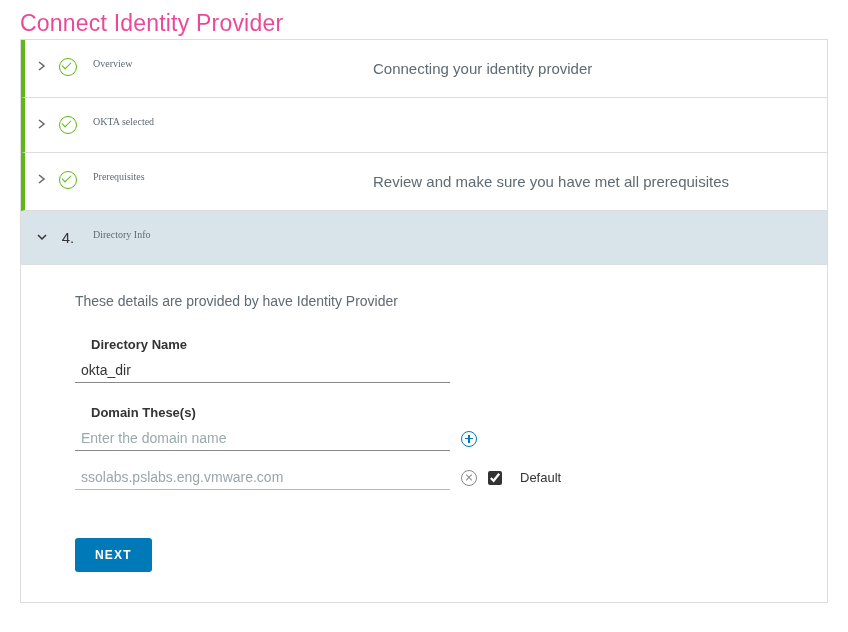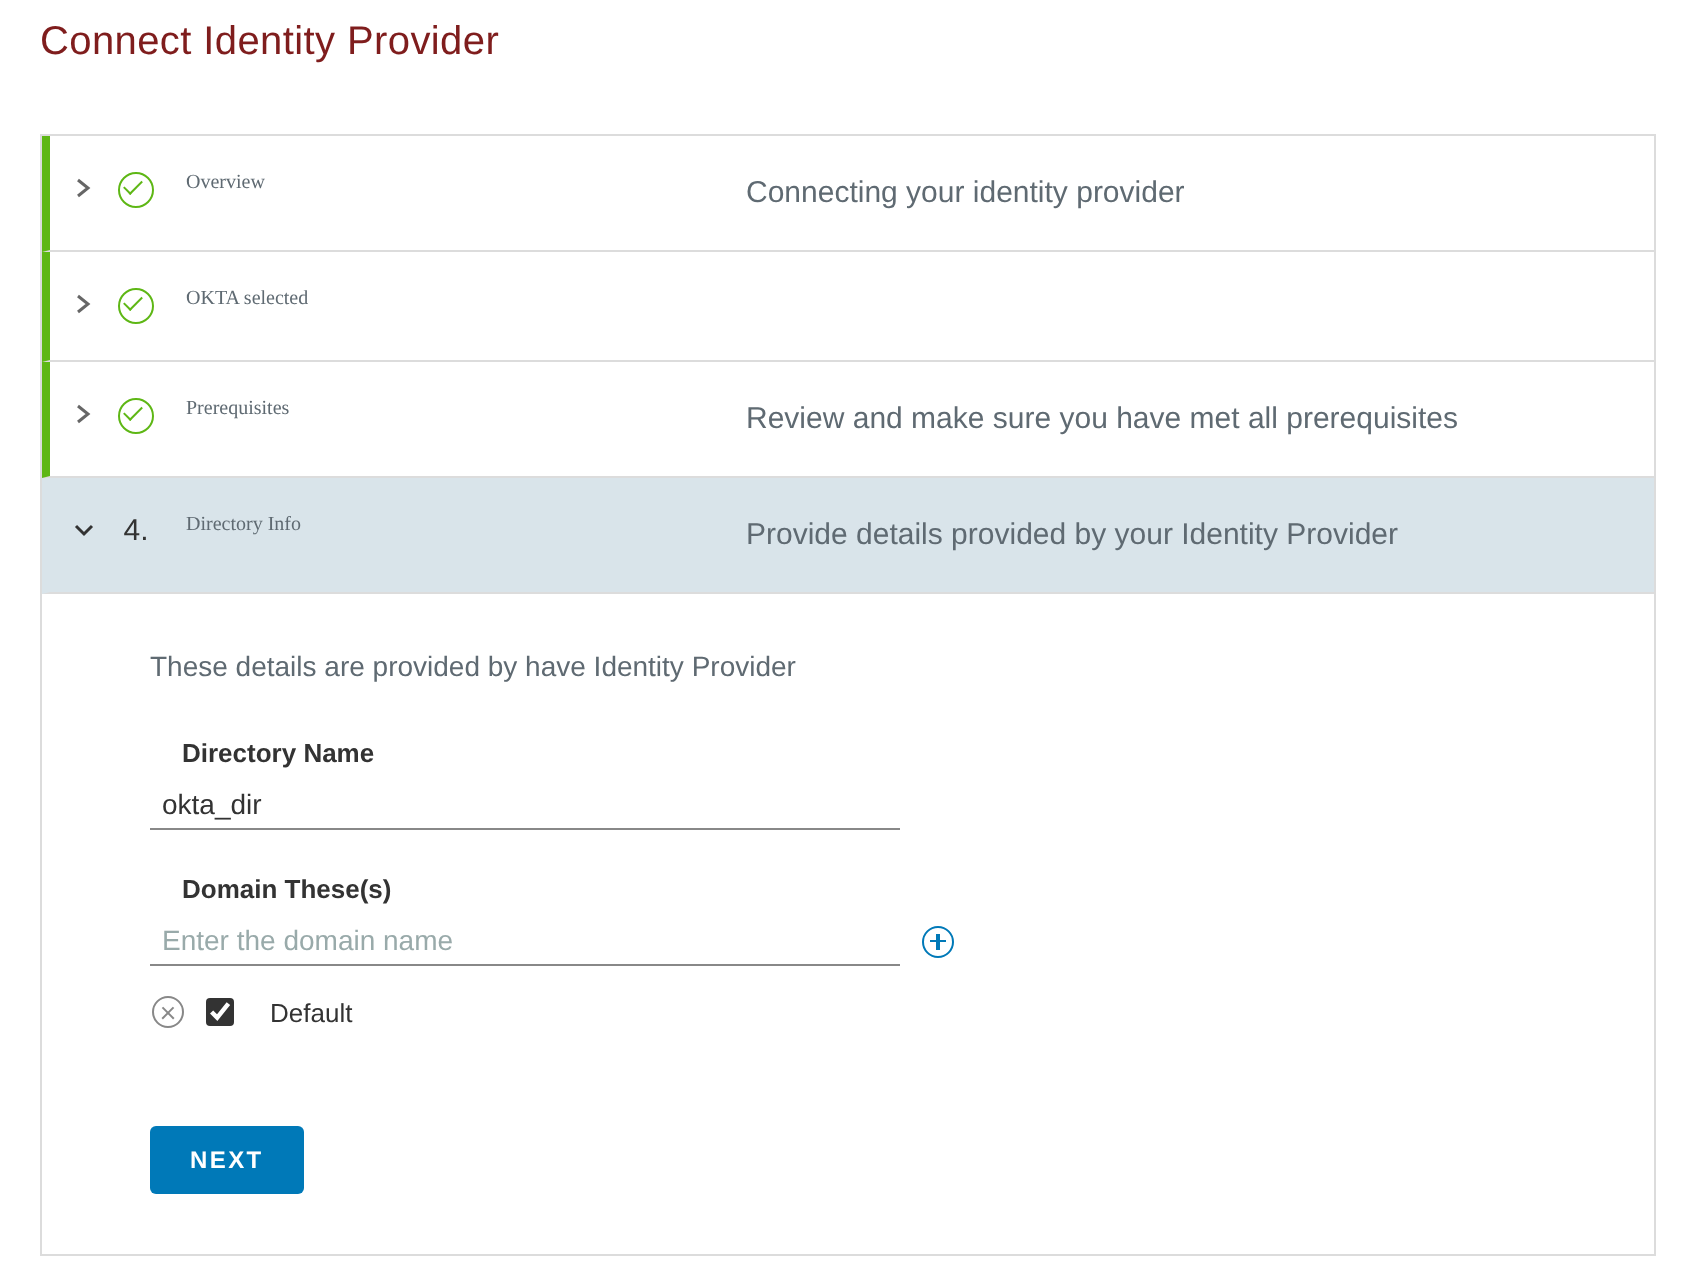--- a/index.html
+++ b/index.html
@@ -8,24 +8,24 @@
     background: #ffffff;
     color: #333;
     font-size: 14px;
     width: 848px;
   }
   .page {
     width: 848px;
     padding: 10px 20px 20px 20px;
   }
   .page-title {
-    font-size: 20px;
+    font-size: 23px;
     font-weight: 300;
-    color: #7f1d1d;
-    margin-bottom: 34px;
+    color: #ec4899;
+    margin-bottom: 2px;
     letter-spacing: 0.2px;
   }
   .wizard {
     border: 1px solid #dcdcdc;
     border-top: 1px solid #dcdcdc;
   }
   .step-row {
     display: flex;
     align-items: flex-start;
     padding: 18px 20px 18px 12px;
@@ -260,41 +260,41 @@
     <div class="step-row active">
       <div class="step-chevron">
         <svg width="10" height="10" viewBox="0 0 10 10">
             <path d="M1 3 L5 7 L9 3" fill="none" stroke="#333" stroke-width="1.5"></path>
           </svg>
       </div>
       <div class="step-status">
         <span class="step-number">4.</span>
       </div>
       <div class="step-title">Directory Info</div>
-      <div class="step-desc">Provide details provided by your Identity Provider</div>
     </div>
 
     <div class="step-body">
       <div class="intro-text">These details are provided by have Identity Provider</div>
 
       <div class="form-group">
         <label class="form-label">Directory Name</label>
         <input type="text" class="underline-input" value="okta_dir" style="">
       </div>
 
       <div class="form-group">
         <label class="form-label">Domain These(s)</label>
         <div class="domain-input-row">
           <input type="text" class="underline-input" placeholder="Enter the domain name" style="">
           <span class="icon-btn">
             <span class="plus-circle"></span>
           </span>
         </div>
 
         <div class="domain-entry-row">
+          <input type="text" class="underline-input readonly" readonly="" value="ssolabs.pslabs.eng.vmware.com" style="">
           <span class="icon-btn" style="color:#888">
             <span class="remove-circle"></span>
           </span>
           <label class="checkbox-wrap">
             <input type="checkbox" checked="" style="">
             <span>Default</span>
           </label>
         </div>
       </div>
 

